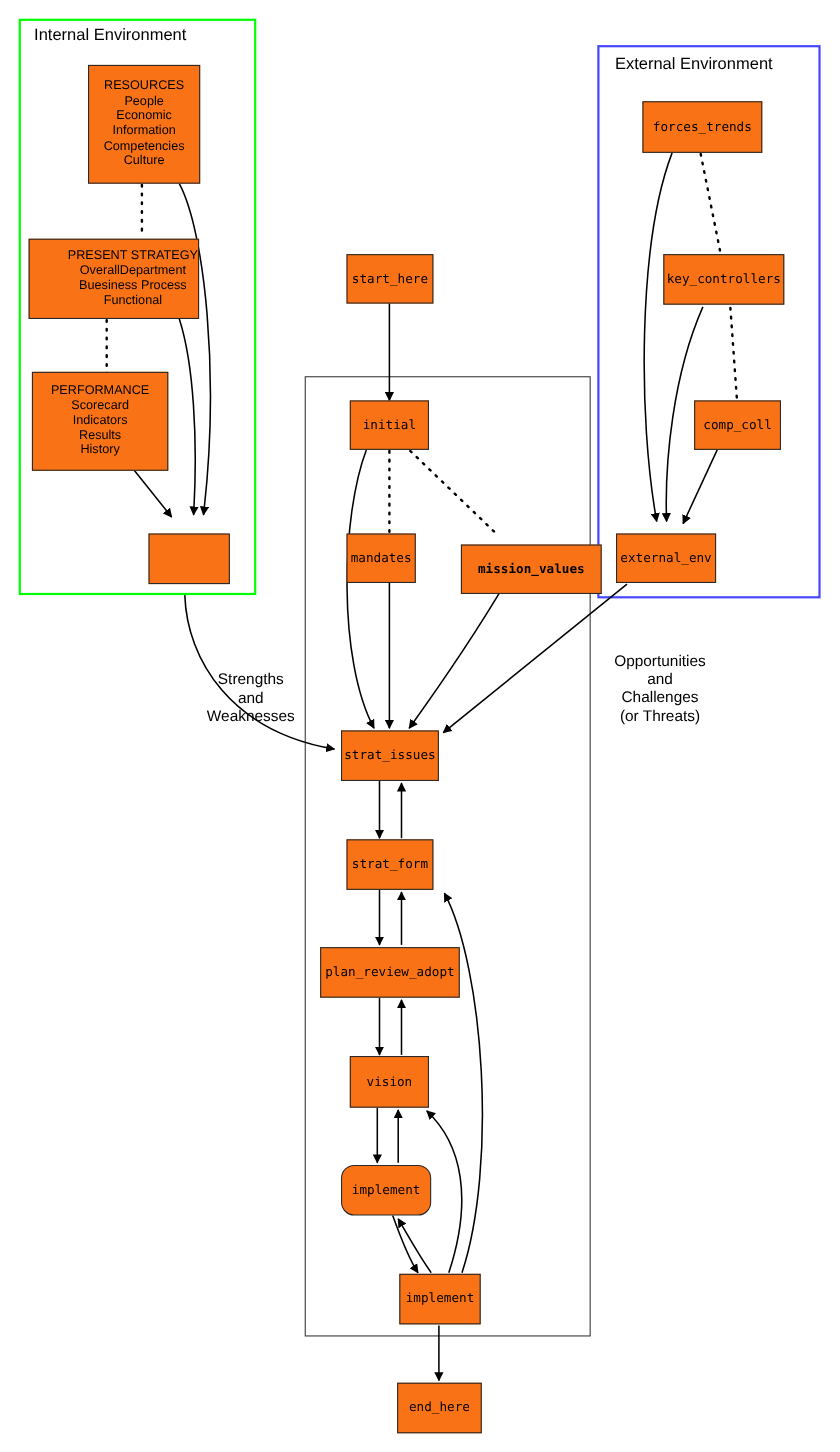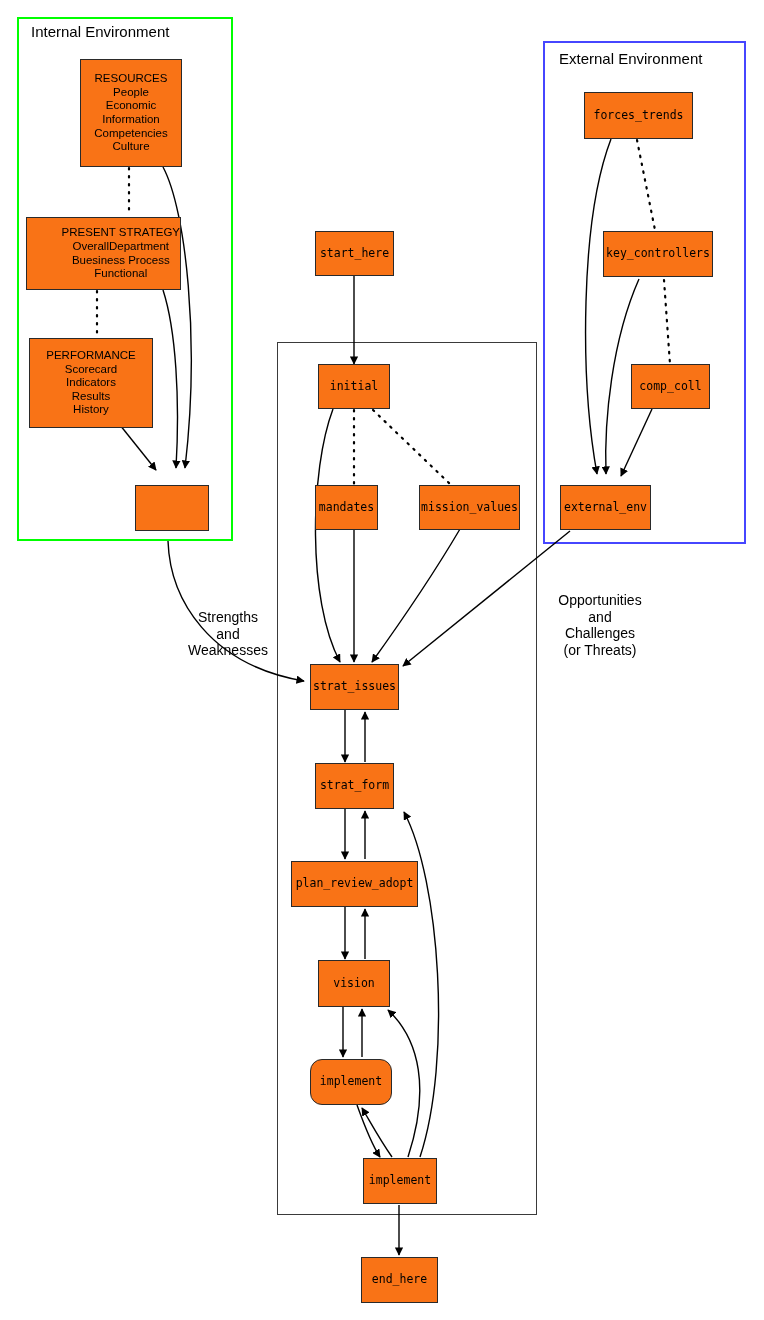--- a/index.html
+++ b/index.html
@@ -126,21 +126,21 @@
   </div>
 
   <div class="node mono" style="left:318px;top:364px;width:72px;height:45px;">
     <span>initial</span>
   </div>
 
   <div class="node mono" style="left:315px;top:485px;width:63px;height:45px;">
     <span>mandates</span>
   </div>
 
-  <div class="node mono" style="left:419px;top:485px;width:101px;height:45px;">
+  <div class="node mono" style="left:419px;top:495px;width:128px;height:45px;font-weight:bold;">
     <span>mission_values</span>
   </div>
 
   <div class="node mono" style="left:310px;top:664px;width:89px;height:46px;">
     <span>strat_issues</span>
   </div>
 
   <div class="node mono" style="left:315px;top:763px;width:79px;height:46px;">
     <span>strat_form</span>
   </div>

